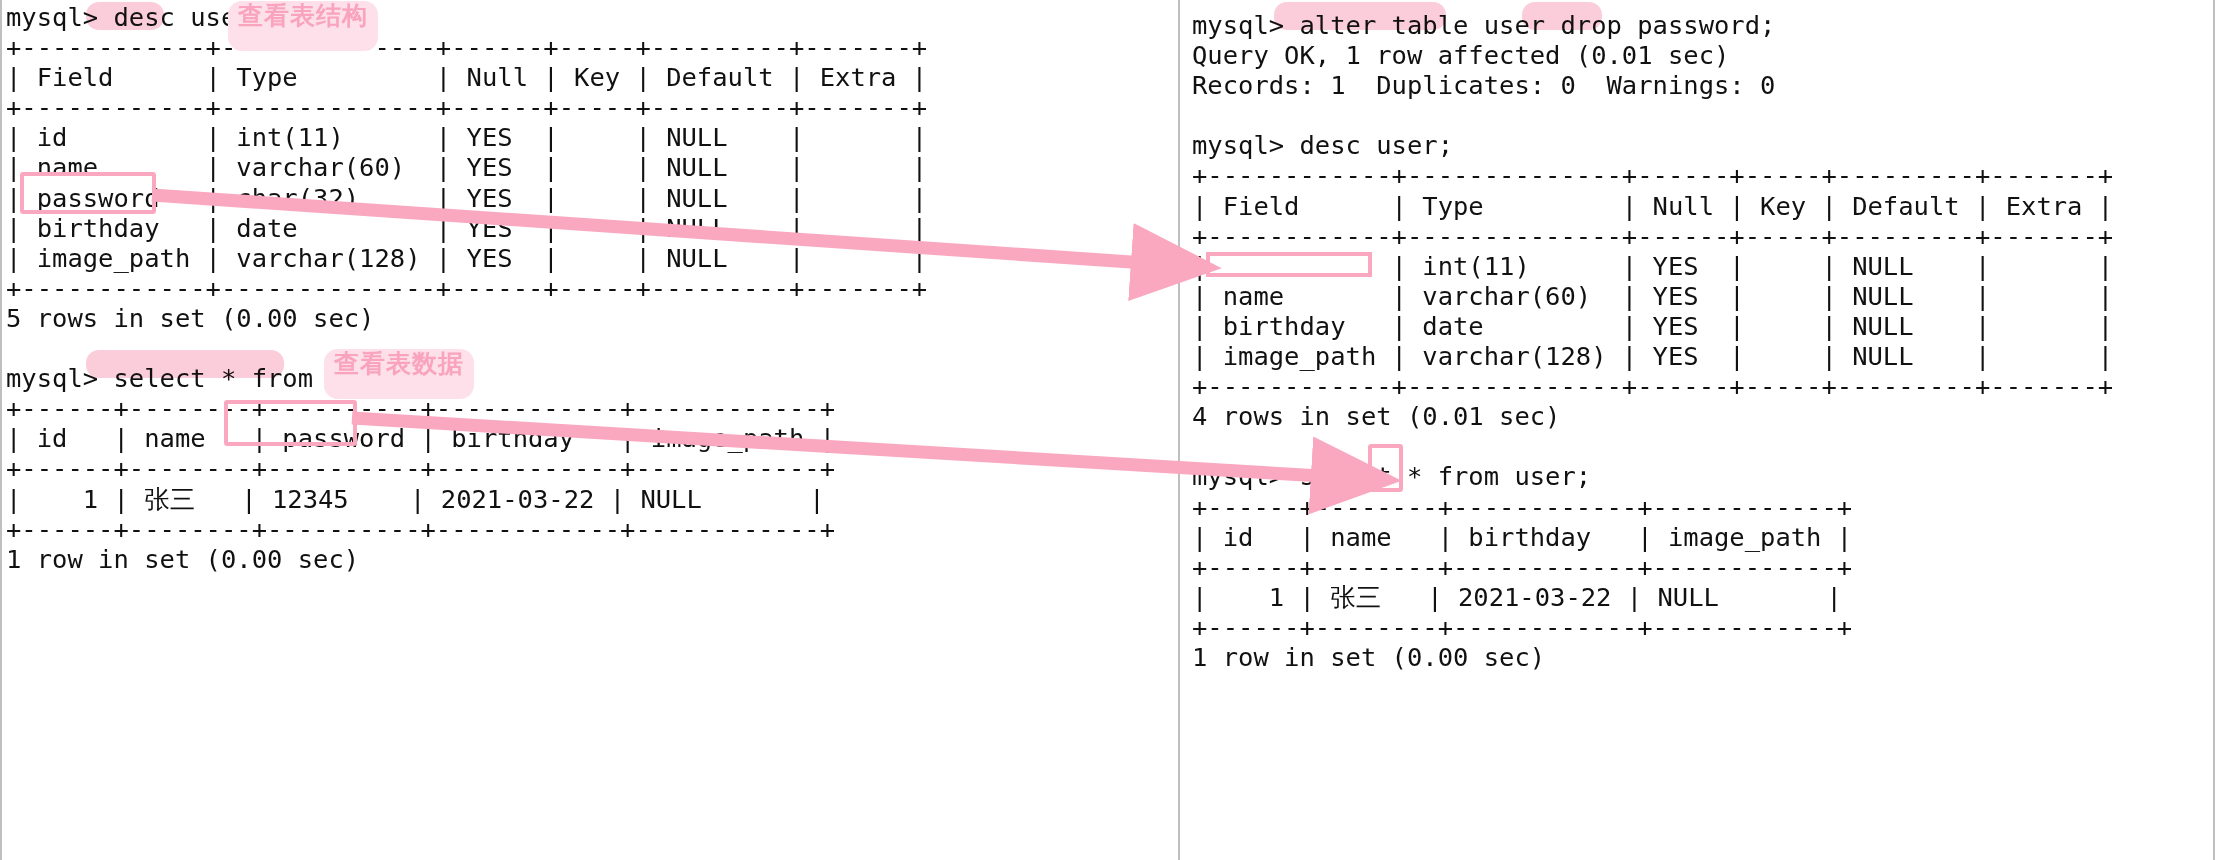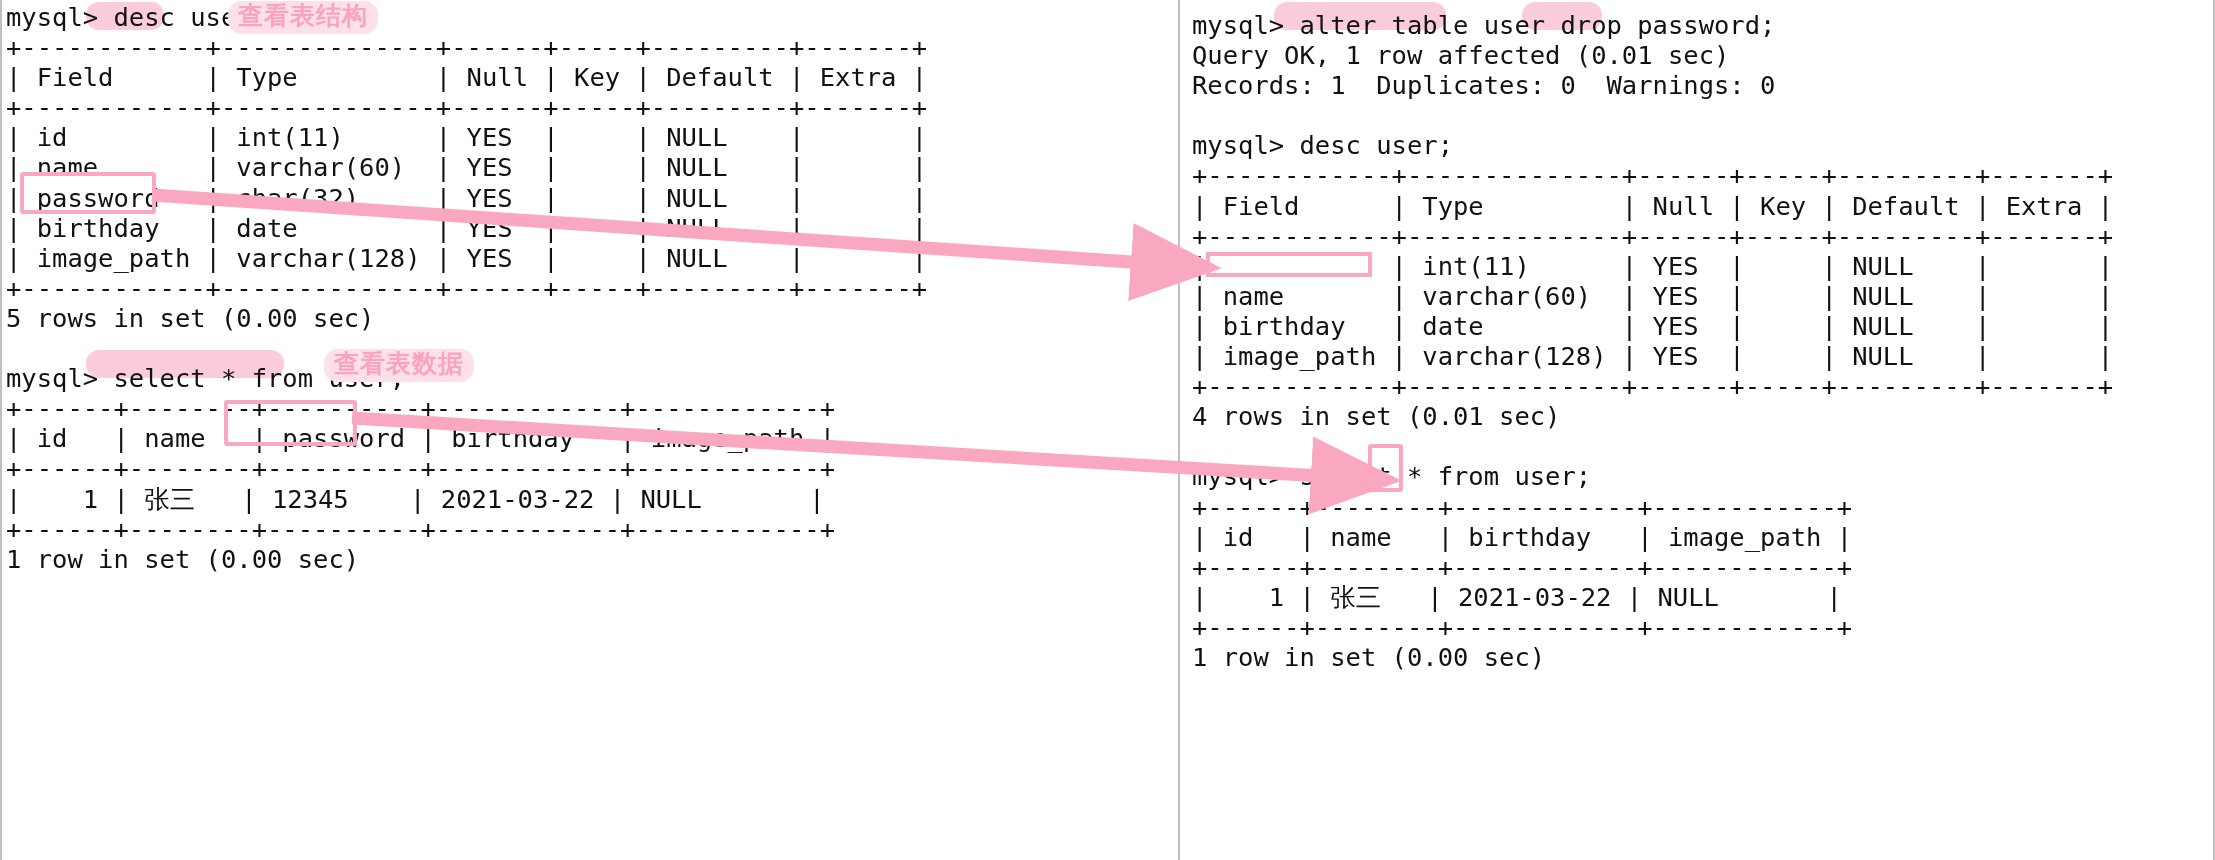--- a/index.html
+++ b/index.html
@@ -87,21 +87,21 @@
   }
   
   .cn-note {
     position: absolute;
     font-family: "DejaVu Sans", "Liberation Sans", sans-serif;
     font-weight: 700;
     font-size: 25px;
     color: #f9a3be;
     background: #fde0e9;
     border-radius: 14px;
-    padding: 1px 10px 3px 10px;
+    padding: 1px 10px 20px 10px;
     line-height: 1.15;
     letter-spacing: 1px;
     z-index: 2;
     white-space: nowrap;
   }
   
   .arrow-svg {
     position: absolute;
     left: 0; top: 0;
     width: 2215px; height: 860px;

